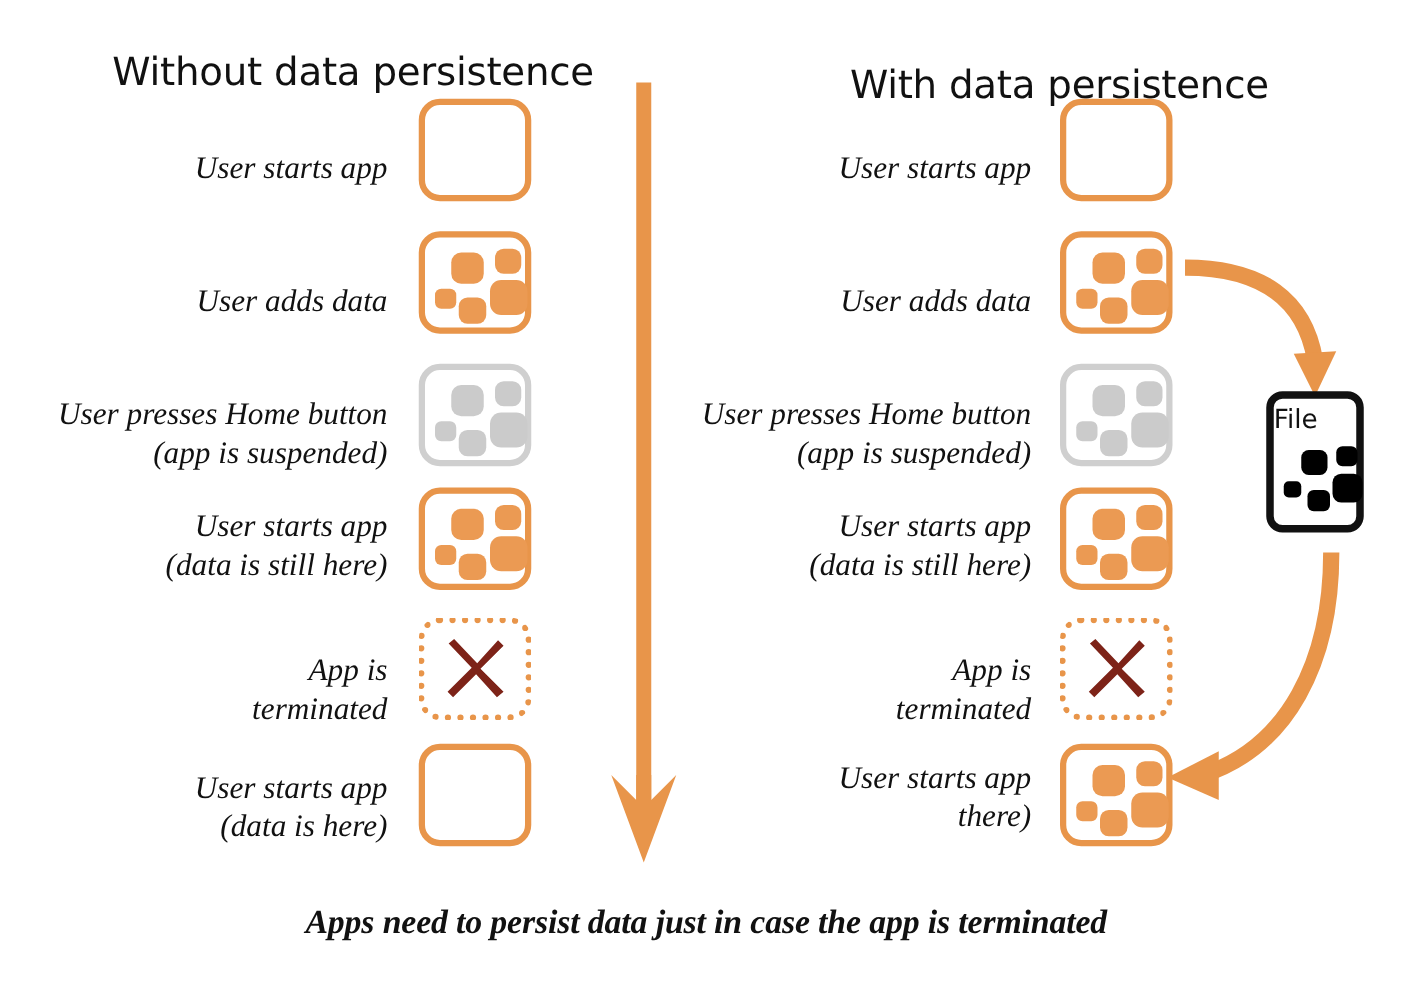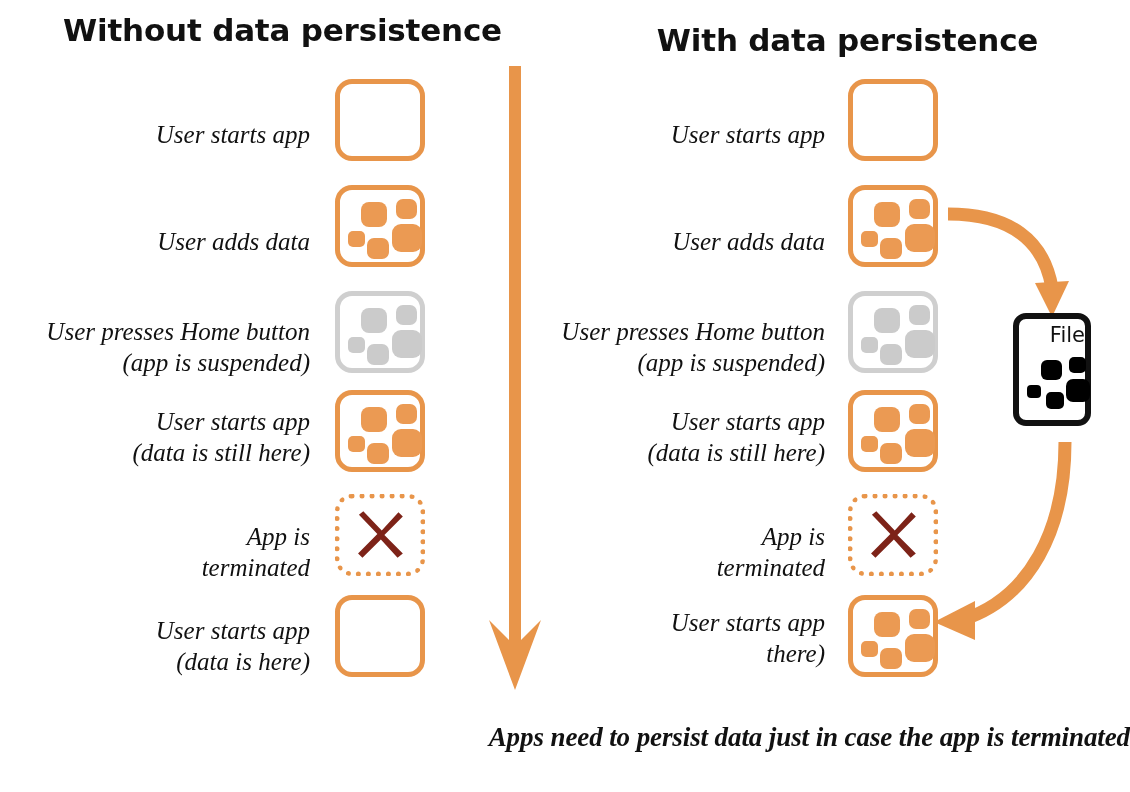--- a/index.html
+++ b/index.html
@@ -17,25 +17,26 @@
     height: 792px;
     background: #ffffff;
     overflow: hidden;
   }
 
   
   .heading {
     position: absolute;
     font-family: "DejaVu Sans", "Liberation Sans", sans-serif;
     font-size: 31px;
-    font-weight: 700;
+    font-weight: 400;
     color: #111111;
     letter-spacing: -0.2px;
     white-space: nowrap;
     text-align: center;
+    margin-top: 28px;
   }
   #heading-left  { left: 0px;   top: 12px; width: 565px; }
   #heading-right { left: 565px; top: 22px; width: 565px; }
 
   
   .step-label {
     position: absolute;
     font-family: "Liberation Serif", "DejaVu Serif", serif;
     font-style: italic;
     font-size: 25px;
@@ -89,21 +90,21 @@
     height: 113px;
     box-sizing: border-box;
     border: 6px solid #111111;
     border-radius: 13px;
     background: #ffffff;
   }
   #file-label {
     position: absolute;
     left: 0; top: 4px;
     width: 100%;
-    text-align: right;
+    text-align: left;
     font-family: "DejaVu Sans", "Liberation Sans", sans-serif;
     font-size: 21px;
     color: #111111;
   }
   #file-tiles {
     position: absolute;
     left: 6px;
     top: 34px;
     width: 66px;
     height: 68px;
@@ -123,21 +124,21 @@
     height: 792px;
     pointer-events: none;
   }
 
   
   #caption {
     position: absolute;
     left: 0;
     top: 722px;
     width: 1130px;
-    text-align: right;
+    text-align: center;
     font-family: "Liberation Serif", "DejaVu Serif", serif;
     font-style: italic;
     font-weight: bold;
     font-size: 27px;
     color: #111111;
     letter-spacing: -0.1px;
   }
 </style>
 </head>
 <body>

